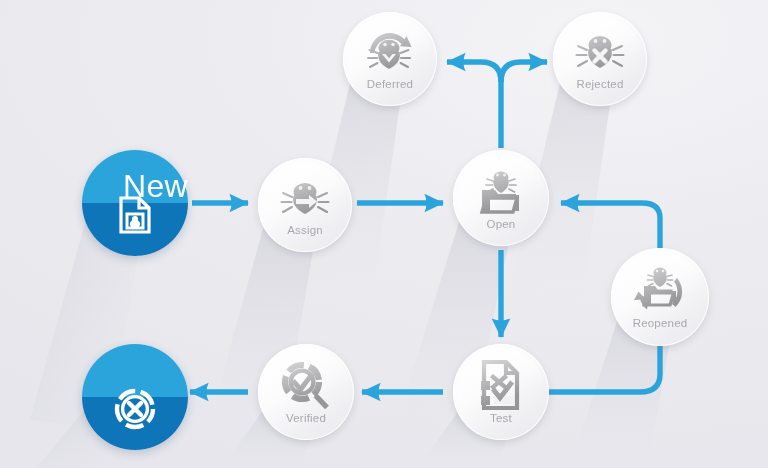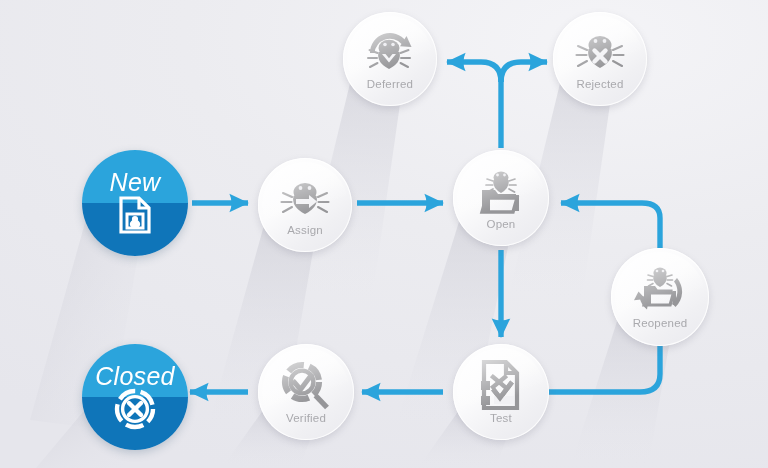--- a/index.html
+++ b/index.html
@@ -53,27 +53,26 @@
     background: linear-gradient(160deg, rgba(255,255,255,.9) 0%, rgba(255,255,255,0) 58%);
     pointer-events:none;
   }
   
   .node.blue {
     background: linear-gradient(to bottom, #2ba4dc 0%, #2ba4dc 50%, #0f75b9 50%, #0f75b9 100%);
     box-shadow: 0 3px 8px rgba(60,90,120,0.25);
   }
   .node.blue .big-text {
     position:absolute;
-    width:100%; text-align:center;
+    width:100%; text-align:right;
     top: 17%;
     color:#ffffff;
-    font-size: 25px;
+    font-size: 32px;
     font-weight: 400;
     letter-spacing: .3px;
-    font-style: italic;
   }
   .node.blue .glyph {
     position:absolute;
     left:50%; top:61%;
     transform: translate(-50%,-50%);
   }
   .glyph { line-height: 0; }
   .node.grey .glyph {
     position:absolute;
     left:50%; top:45%;
@@ -319,21 +318,20 @@
           <circle cx="22" cy="22" r="11.4" stroke-width="4.4"></circle>
           <path d="M14.5 22.5 L20.5 29.5 L31 15.5" stroke-width="5" stroke-linecap="square"></path>
           <path d="M35.5 35.5 L47 47.5" stroke-width="5.4"></path>
         </g>
       </svg>
     </span>
     <span class="node-label">Verified</span>
   </div>
 
   <div class="node blue" style="left:82px; top:344px; width:106px; height:106px;">
-    <span class="big-text">Closed</span>
     <span class="glyph">
       <svg width="42" height="42" viewBox="0 0 42 42">
         <g fill="none" stroke="#ffffff">
           <circle cx="21" cy="21" r="18" stroke-width="4.4" stroke-dasharray="18 5.5" stroke-dashoffset="4"></circle>
           <circle cx="21" cy="21" r="12.4" stroke-width="3.4"></circle>
           <path d="M15 15 L27 27" stroke-width="4.4" stroke-linecap="round"></path>
           <path d="M27 15 L15 27" stroke-width="4.4" stroke-linecap="round"></path>
         </g>
       </svg>
     </span>

